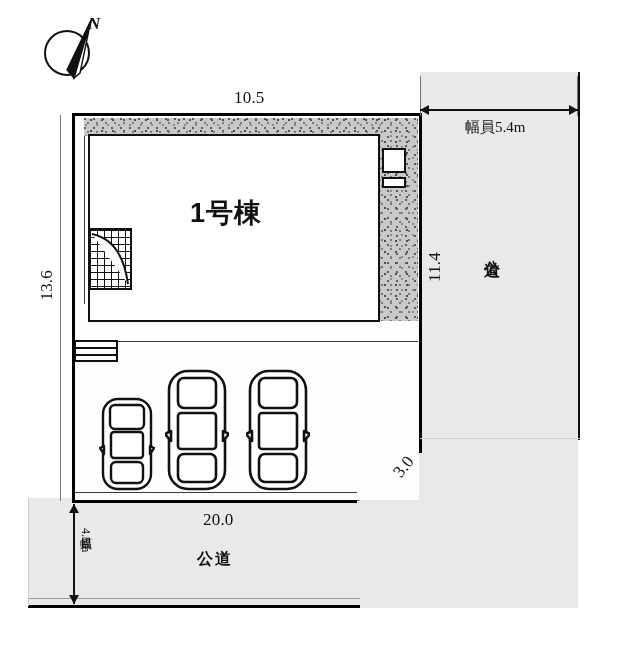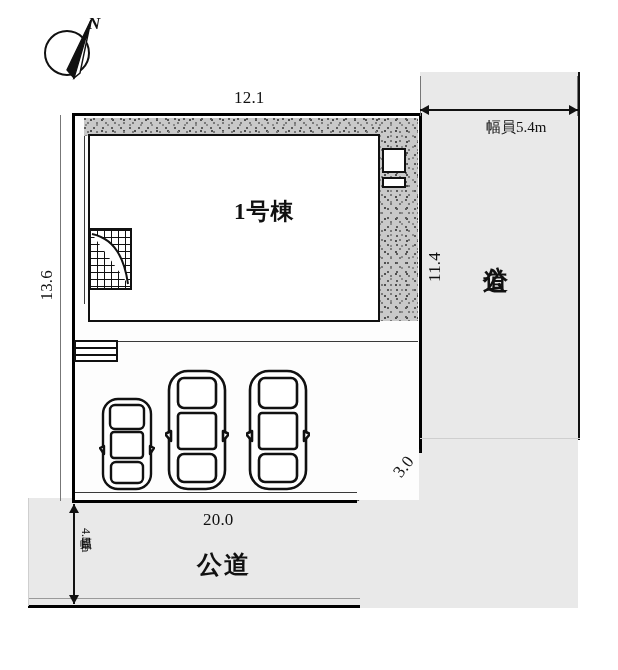--- a/index.html
+++ b/index.html
@@ -25,31 +25,30 @@
 
   
   .lbl {
     position: absolute;
     color: #111111;
     white-space: nowrap;
     line-height: 1;
   }
   .dim-num { font-size: 17px; font-weight: 400; letter-spacing: .2px; }
   .road-name {
-    font-family: Liberation Sans, sans-serif;
-    font-size: 25px;
+    font-family: Liberation Mono, monospace;
+    font-size: 16px;
     font-weight: 700;
     letter-spacing: 2px;
   }
   .bldg-name {
-    font-family: Liberation Serif, serif;
-    font-size: 23px;
+    font-family: Liberation Sans, sans-serif;
+    font-size: 27px;
     font-weight: 700;
     letter-spacing: 1px;
-    margin-left: 44px;
   }
   .road-width { font-size: 15px; }
   .road-width-v {
     font-size: 12px;
     writing-mode: vertical-rl;
     letter-spacing: 0px;
   }
   .vert { writing-mode: vertical-rl; text-orientation: mixed; }
 
   
@@ -217,36 +216,36 @@
     </g>
   </svg>
 
   <div class="ln ln-v thin-v" style="left:578px; top:72px; height:368px; background:#111; width:2px;"></div>
   <div class="ln ln-h thin-h" style="left:420px; top:438px; width:160px; background:#cfcfcf;"></div>
 
   <div class="ln ln-h thick-h" style="left:28px; top:605px; width:332px;"></div>
   <div class="ln ln-h thin-h" style="left:28px; top:598px; width:332px; background:#9a9a9a;"></div>
   <div class="ln ln-v thin-v" style="left:28px; top:498px; height:108px; background:#cfcfcf;"></div>
 
-  <div class="lbl dim-num" style="left:234px; top:89px;">12.1</div>
+  <div class="lbl dim-num" style="left:234px; top:89px;">10.5</div>
 
   <div class="lbl dim-num vert" style="left:38px; top:270px; transform:rotate(180deg);">13.6</div>
 
   <div class="ext" style="left:60px; top:115px; width:1px; height:386px;"></div>
 
   <div class="lbl dim-num vert" style="left:426px; top:252px; transform:rotate(180deg);">11.4</div>
 
   <div class="lbl dim-num" style="left:203px; top:511px;">20.0</div>
 
   <div class="lbl dim-num" style="left:390px; top:470px; transform:rotate(-52deg); transform-origin:left top;">3.0</div>
 
   <div class="ext" style="left:420px; top:76px; width:1px; height:40px;"></div>
   <div class="ext" style="left:577px; top:76px; width:1px; height:40px;"></div>
   <div class="arrow-h" style="left:420px; top:109px; width:158px;"></div>
-  <div class="lbl road-width" style="left:486px; top:120px;">幅員5.4m</div>
+  <div class="lbl road-width" style="left:465px; top:120px;">幅員5.4m</div>
 
   <div class="arrow-v" style="left:73px; top:504px; height:100px;"></div>
   <div class="lbl road-width-v" style="left:80px; top:528px;">幅員4.5m</div>
 
   <div class="lbl road-name vert" style="left:483px; top:247px;">公道</div>
   <div class="lbl road-name" style="left:197px; top:552px;">公道</div>
 
   <div class="lbl bldg-name" style="left:190px; top:200px;">1号棟</div>
 
   <div class="compass" style="left:44px; top:18px; width:72px; height:72px;">

